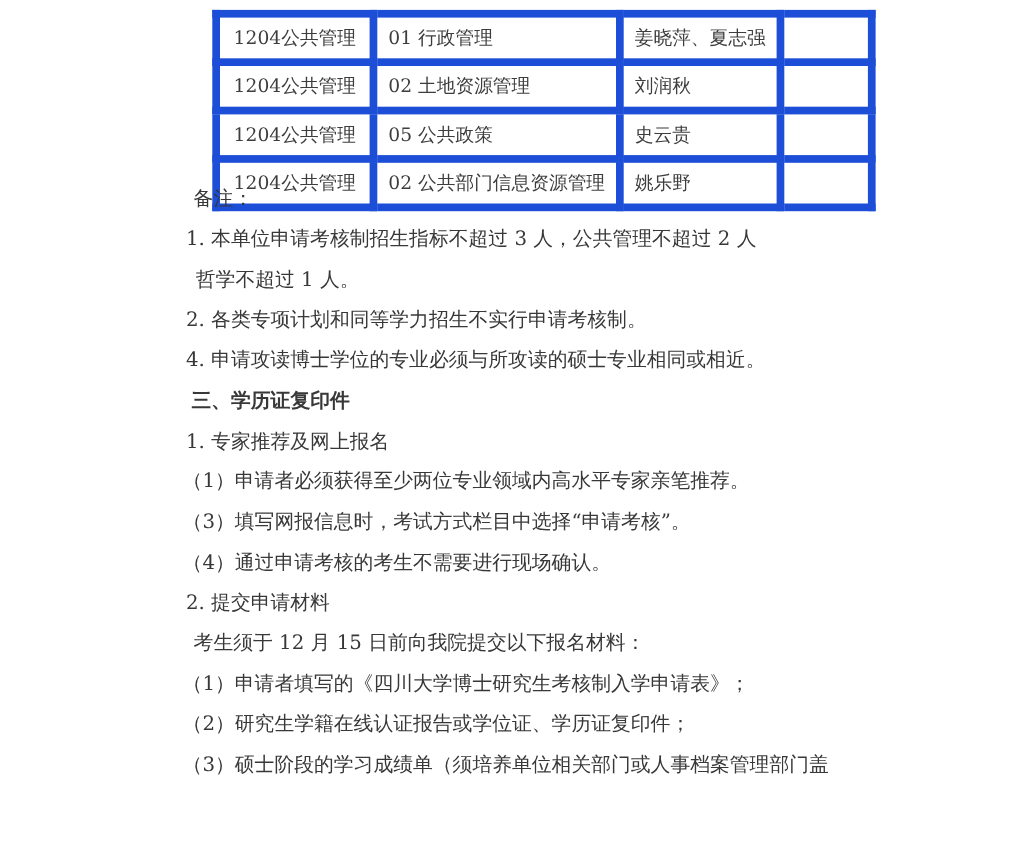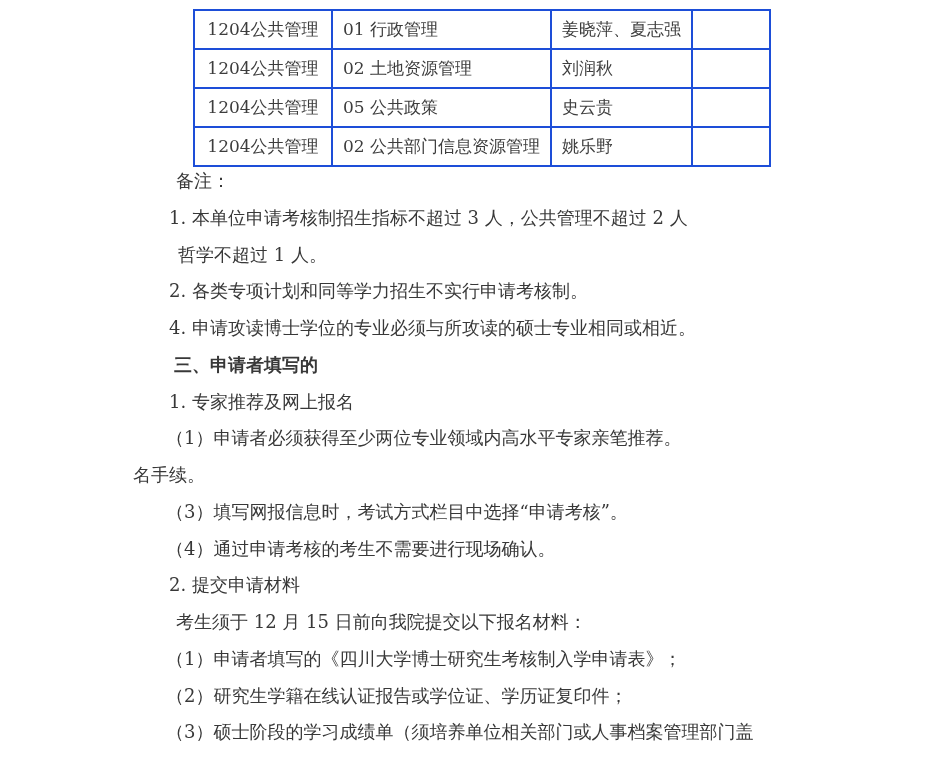--- a/index.html
+++ b/index.html
@@ -20,21 +20,21 @@
   table.doc-table {
     position: absolute;
     left: 193px;
     top: 9px;
     border-collapse: collapse;
     table-layout: fixed;
     font-size: 17px;
     color: #3d3d3d;
   }
   table.doc-table td {
-    border: 2px solid #1d4ed8;
+    border: 7px solid #1d4ed8;
     height: 37px;
     padding: 0 10px;
     vertical-align: middle;
     white-space: nowrap;
     overflow: hidden;
   }
   td.c1 { width: 116px; text-align: center; }
   td.c2 { width: 181px; text-align: left; }
   td.c3 { width: 109px; text-align: left; }
   td.c4 { width: 56px;  text-align: left; }
@@ -89,24 +89,23 @@
     </tr>
   </tbody>
     </table>
 
   <div class="body-text">
     <div class="ln ia">备注：</div>
     <div class="ln ib">1. 本单位申请考核制招生指标不超过 3 人，公共管理不超过 2 人</div>
     <div class="ln ic">哲学不超过 1 人。</div>
     <div class="ln ib">2. 各类专项计划和同等学力招生不实行申请考核制。</div>
     <div class="ln ib">4. 申请攻读博士学位的专业必须与所攻读的硕士专业相同或相近。</div>
-    <div class="ln ih">三、申请者填写的</div>
+    <div class="ln ih">三、学历证复印件</div>
     <div class="ln ib">1. 专家推荐及网上报名</div>
     <div class="ln id">（1）申请者必须获得至少两位专业领域内高水平专家亲笔推荐。</div>
-    <div class="ln i0">名手续。</div>
     <div class="ln id">（3）填写网报信息时，考试方式栏目中选择“申请考核”。</div>
     <div class="ln id">（4）通过申请考核的考生不需要进行现场确认。</div>
     <div class="ln ib">2. 提交申请材料</div>
     <div class="ln ia">考生须于 12 月 15 日前向我院提交以下报名材料：</div>
     <div class="ln id">（1）申请者填写的《四川大学博士研究生考核制入学申请表》；</div>
     <div class="ln id">（2）研究生学籍在线认证报告或学位证、学历证复印件；</div>
     <div class="ln id">（3）硕士阶段的学习成绩单（须培养单位相关部门或人事档案管理部门盖</div>
   </div>
 
 </div>

